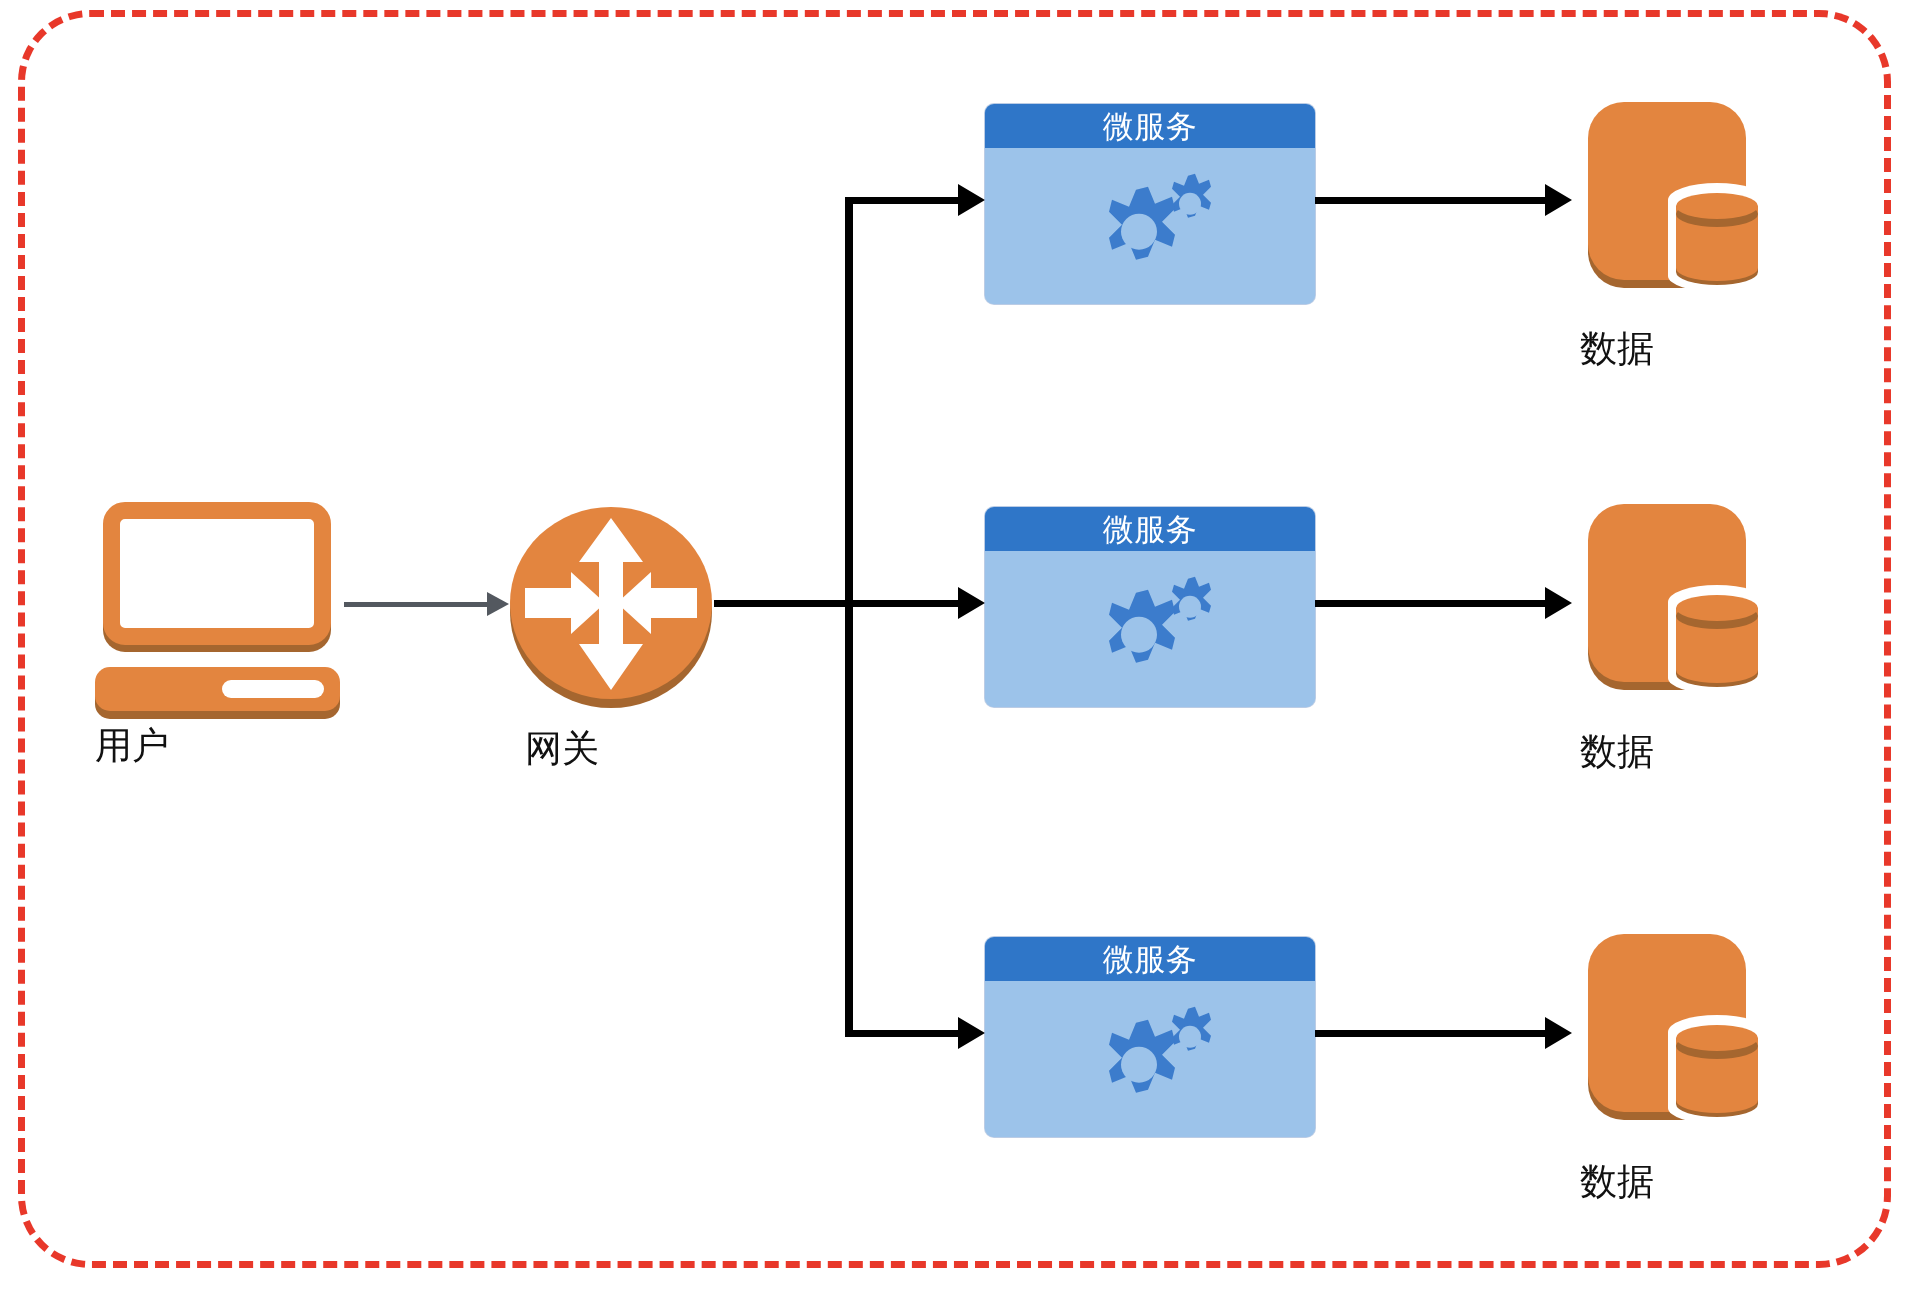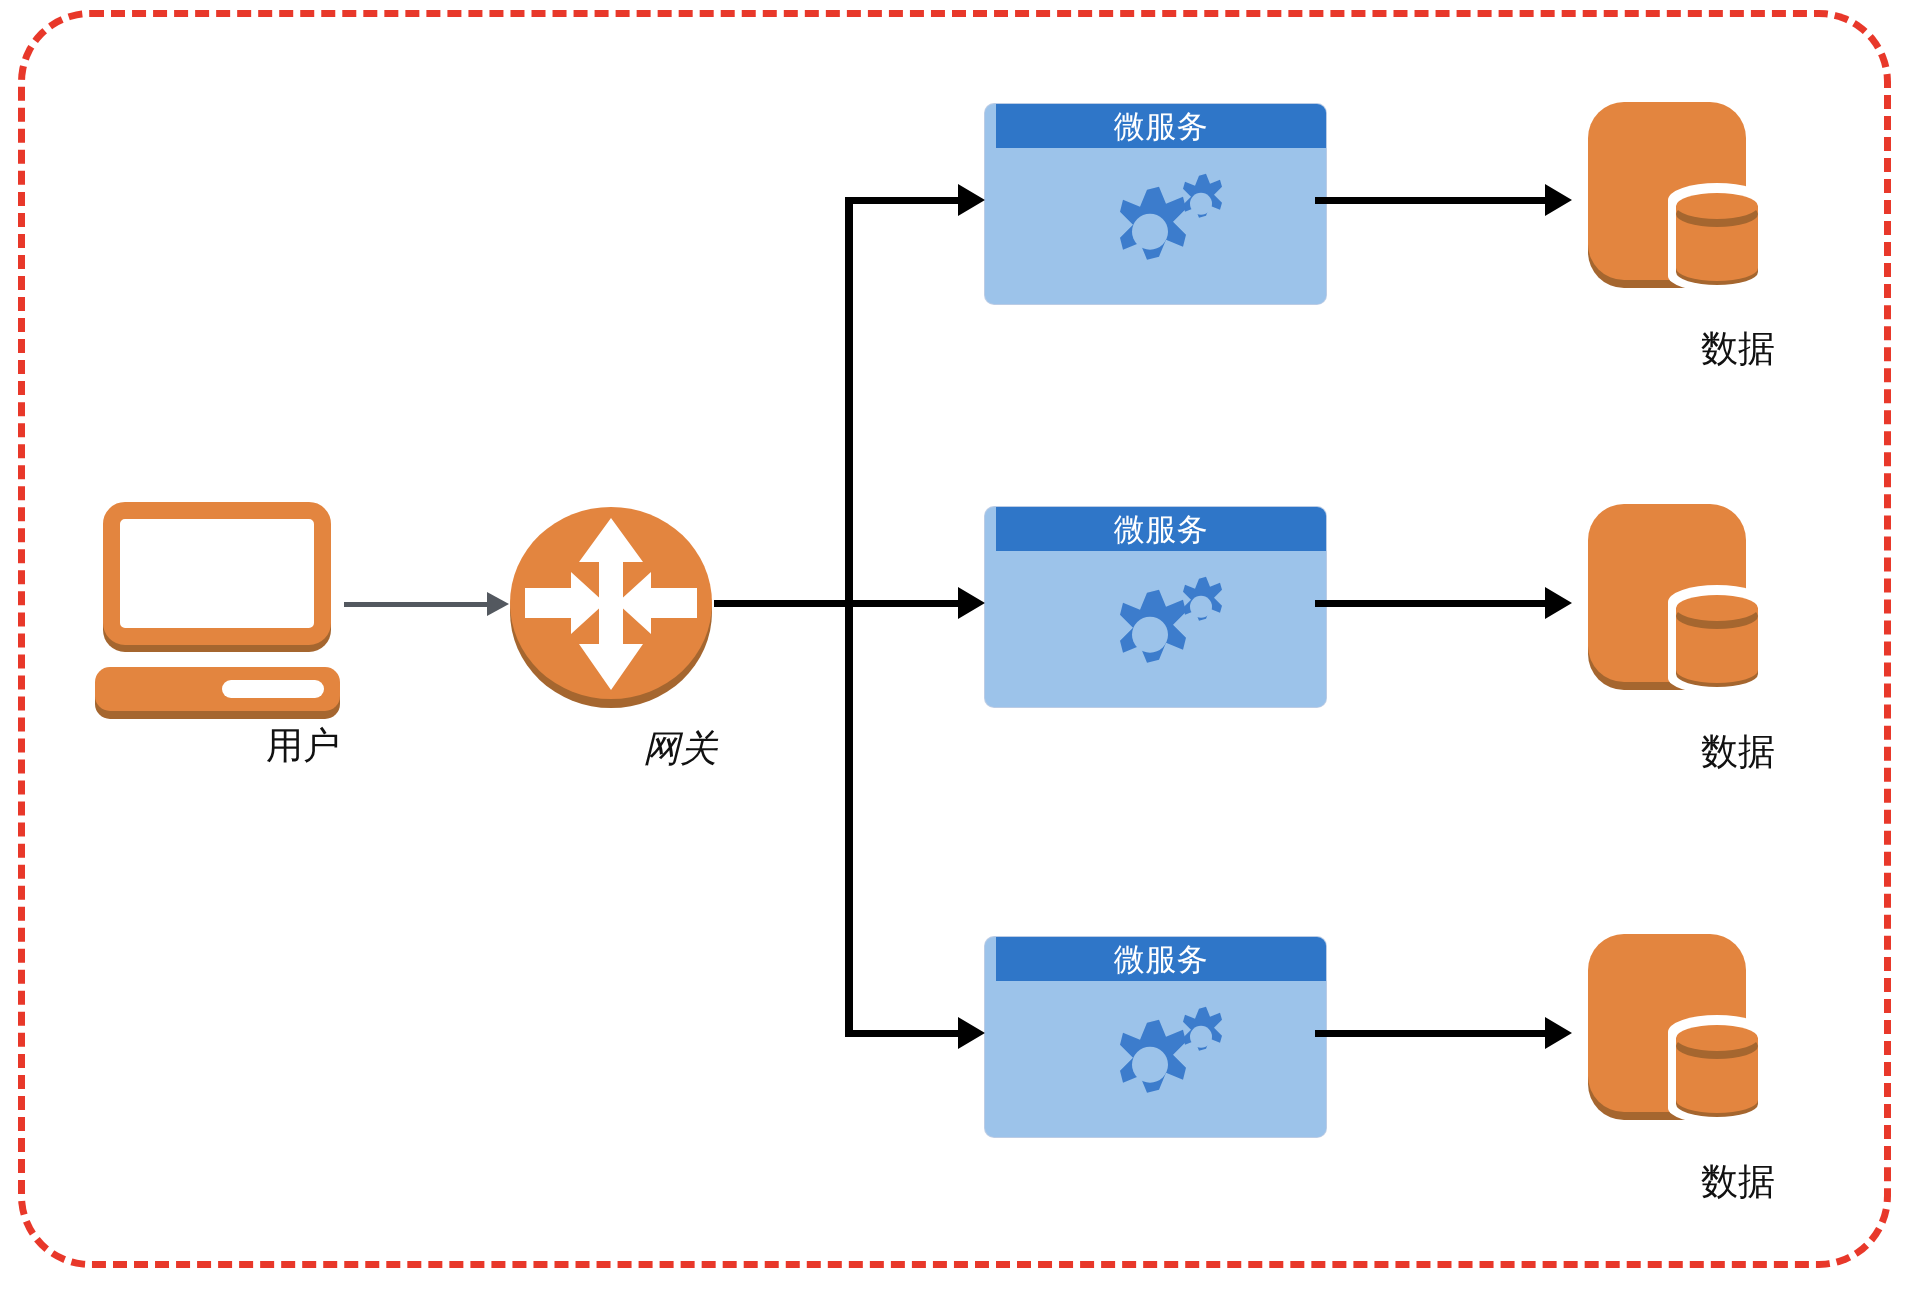--- a/index.html
+++ b/index.html
@@ -24,21 +24,21 @@
     left: 18px;
     top: 10px;
     width: 1873px;
     height: 1258px;
     border: 7px dashed #e8382a;
     border-radius: 72px;
     box-sizing: border-box;
   }
   .caption {
     position: absolute;
-    text-align: right;
+    text-align: left;
     color: #111111;
     font-size: 37px;
     line-height: 1;
     white-space: nowrap;
   }
 
   
   .computer {
     position: absolute;
     left: 95px;
@@ -89,21 +89,20 @@
 
   
   .ms-card {
     position: absolute;
     width: 330px;
     height: 200px;
     border-radius: 9px;
     overflow: hidden;
     background: #9cc3ea;
     box-shadow: 0 0 0 1px rgba(60,110,180,.35);
-    padding-left: 11px;
   }
   .ms-header {
     height: 44px;
     background: #2f76c8;
     color: #ffffff;
     font-size: 31px;
     line-height: 44px;
     text-align: center;
     letter-spacing: .5px;
   }
@@ -178,21 +177,21 @@
       <ellipse cx="106" cy="112" rx="101" ry="96" fill="#a5662f"></ellipse>
       <ellipse cx="106" cy="103" rx="101" ry="96" fill="#e3853f"></ellipse>
 
       <polygon points="106,18 138,62 118,62 118,144 138,144 106,190 74,144 94,144 94,62 74,62" fill="#ffffff"></polygon>
 
       <polygon points="20,88 66,88 66,72 100,103 66,134 66,118 20,118" fill="#ffffff"></polygon>
 
       <polygon points="192,88 146,88 146,72 112,103 146,134 146,118 192,118" fill="#ffffff"></polygon>
     </svg>
   </div>
-  <div class="caption" style="left:505px; top:730px; width:212px;font-style:italic;">网关</div>
+  <div class="caption" style="left:525px; top:730px; width:212px;">网关</div>
 
   <div class="wire wire-h" style="left:714px; top:600px; width:138px;"></div>
 
   <div class="wire wire-v" style="left:845px; top:200px; width:8px; height:837px;"></div>
 
   <div class="wire wire-h" style="left:845px; top:197px; width:118px;"></div>
   <div class="arrowhead" style="left:958px; top:184px;"></div>
 
   <div class="wire wire-h" style="left:845px; top:600px; width:118px;"></div>
   <div class="arrowhead" style="left:958px; top:587px;"></div>

